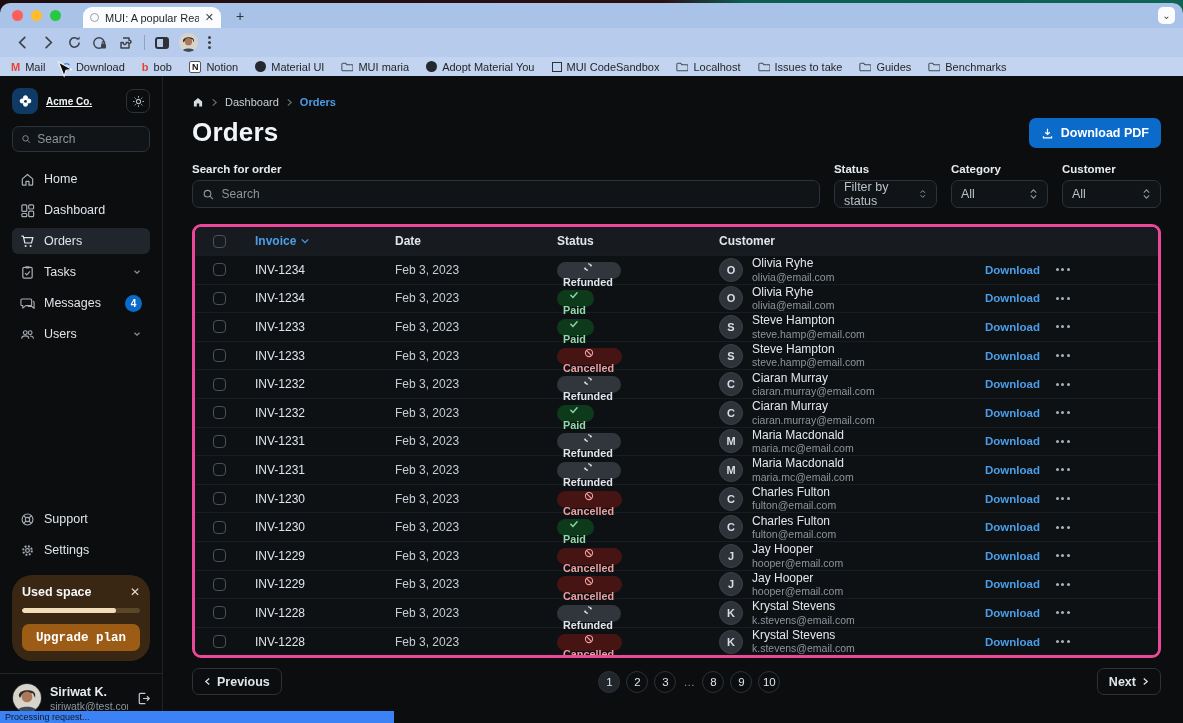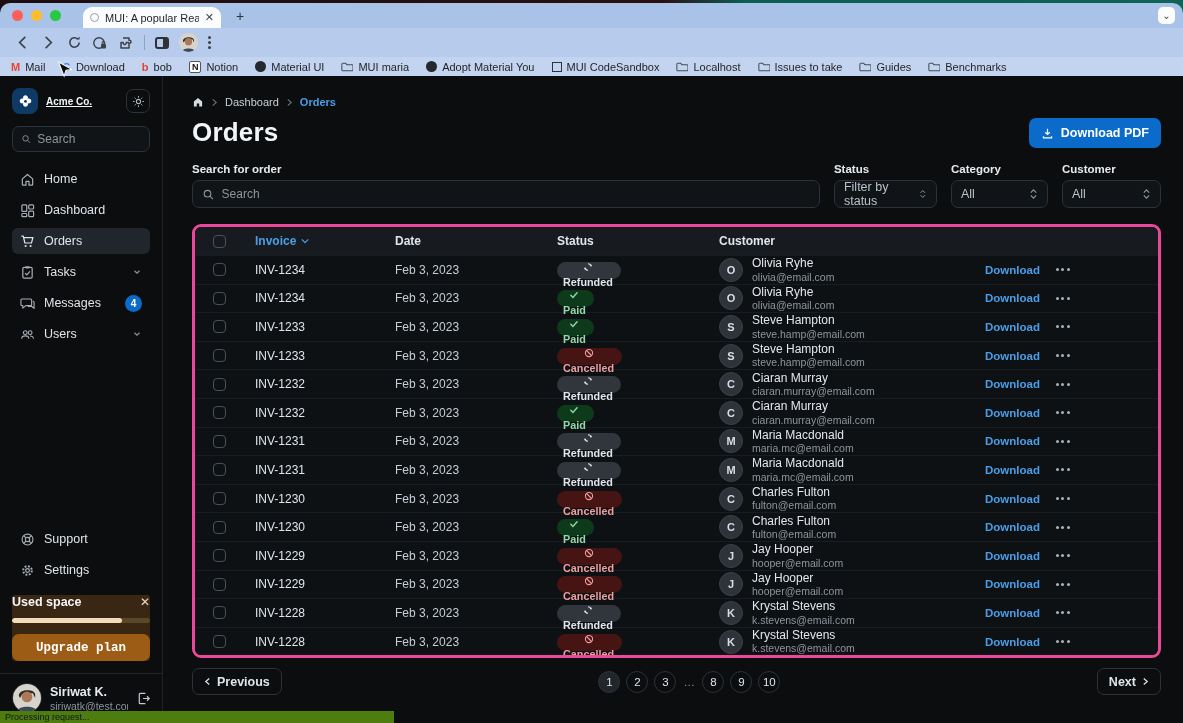--- a/index.html
+++ b/index.html
@@ -66,21 +66,21 @@
   .sb-search input::placeholder, .fctl input::placeholder { color:#8d959d; }
   .sb-nav { margin-top:14px; display:flex; flex-direction:column; gap:5px; }
   .sb-item { display:flex; align-items:center; gap:9px; height:26px; border-radius:6px; padding:0 8px;
     font-size:12.5px; color:#dfe5ea; }
   .sb-item--active { background:#20262c; }
   .sb-icon { display:flex; align-items:center; color:#a6adb5; flex:none; }
   .badge { margin-left:auto; min-width:17px; height:17px; border-radius:9px; background:#0b6bcb; color:#fff;
     font-size:10px; font-weight:700; display:flex; align-items:center; justify-content:center; }
   .chev { margin-left:auto; color:#8d959d; display:flex; }
   .spacer { flex:1; }
-  .card { margin-top:12px; background:#3a2713; border-radius:3px; }
+  .card { margin-top:12px; background:#3a2713; border-radius:20px; padding:10px; }
   .card-head { display:flex; justify-content:space-between; align-items:center; }
   .card-title { font-size:12.5px; font-weight:700; color:#f4f6f8; }
   .card-x { color:#e8dcc8; font-size:12px; line-height:1; }
   .card-body { margin-top:7px; font-size:10.8px; line-height:1.4; color:#d3b68f; }
   .bar { margin:9px 0 11px; height:5px; border-radius:3px; background:#5a4728; overflow:hidden; }
   .bar-fill { height:100%; background:#f2ddb8; border-radius:3px; }
   .upgrade { width:100%; height:27px; border:none; border-radius:7px; background:#9d5c15; color:#fff;
     font-weight:700; font-size:12.5px; font-family:Liberation Mono, monospace; }
   .sb-div { margin:12px -12px 9px; border-top:1px solid #20262c; }
   .user { display:flex; align-items:center; gap:8px; }
@@ -137,21 +137,21 @@
   .pagination { display:flex; align-items:center; margin-top:10px; }
   .pg-btn { display:flex; align-items:center; gap:6px; height:27px; padding:0 11px; border:1px solid #2b323a;
     border-radius:7px; background:transparent; color:#dfe5ea; font-size:12.5px; font-weight:700;
     font-family:"Liberation Sans",sans-serif; }
   .pg-pages { flex:1; display:flex; justify-content:center; align-items:center; gap:6px; }
   .pg { width:22px; height:22px; border-radius:50%; border:1px solid #2b323a; background:transparent; color:#dfe5ea;
     font-size:11.5px; display:flex; align-items:center; justify-content:center; font-family:"Liberation Sans",sans-serif; }
   .pg--active { background:#20262c; }
   .pg--ellipsis { border:none; color:#8d959d; width:14px; }
 
-  .status-bubble { position:absolute; left:0; bottom:0; width:394px; height:12px; background:#4d7c0f; color:#14171a;
+  .status-bubble { position:absolute; left:0; bottom:0; width:394px; height:12px; background:#3b82f6; color:#14171a;
     font-size:9px; display:flex; align-items:center; padding-left:5px; z-index:40; }
 </style>
 </head>
 <body>
 
 <div class="window">
 
   <div class="tabstrip">
     <div class="traffic">
       <i class="t-red"></i>

